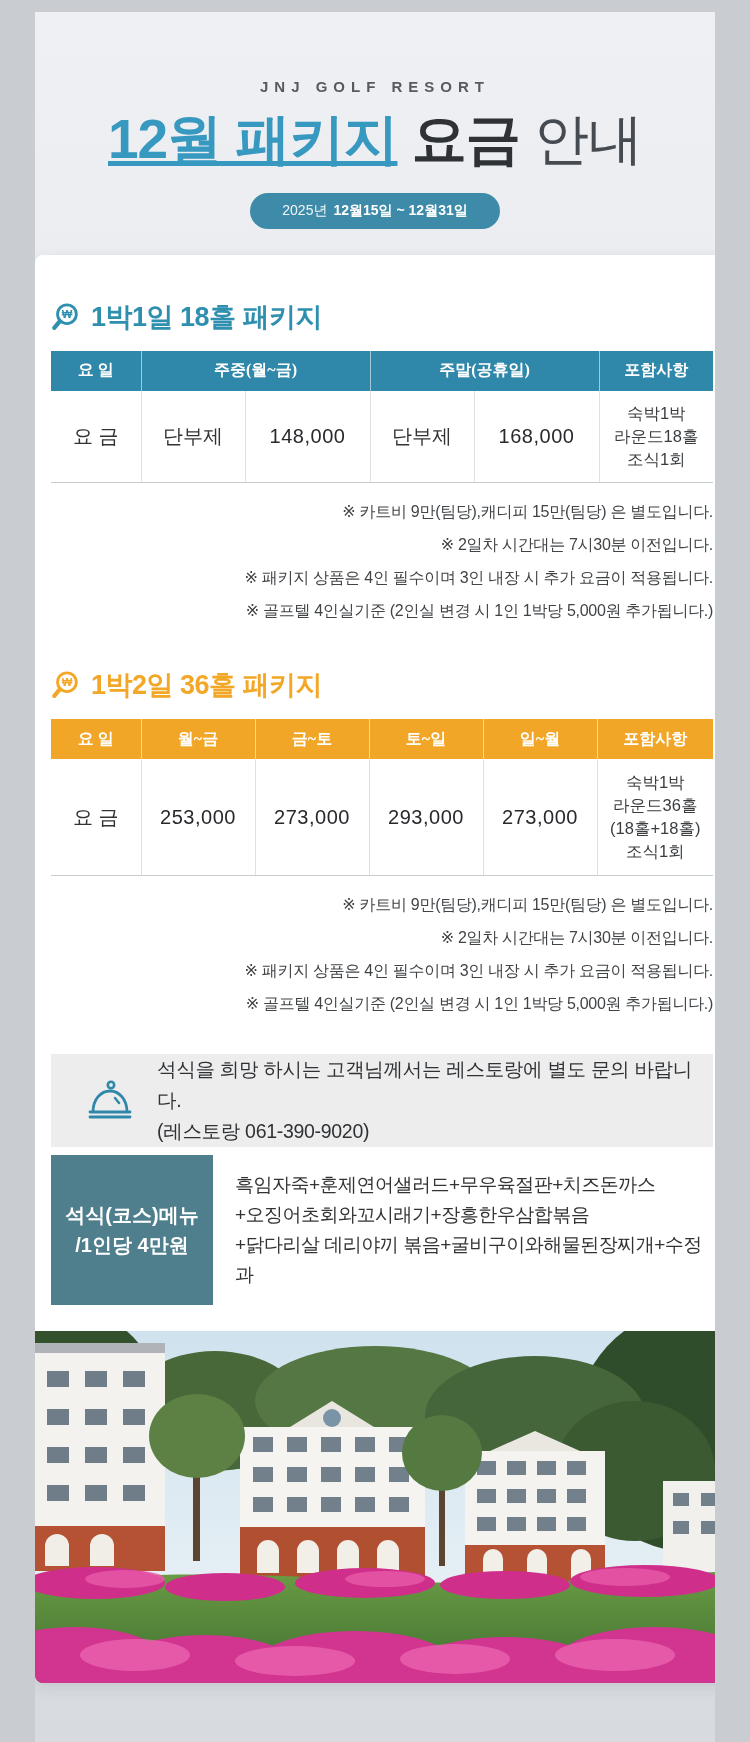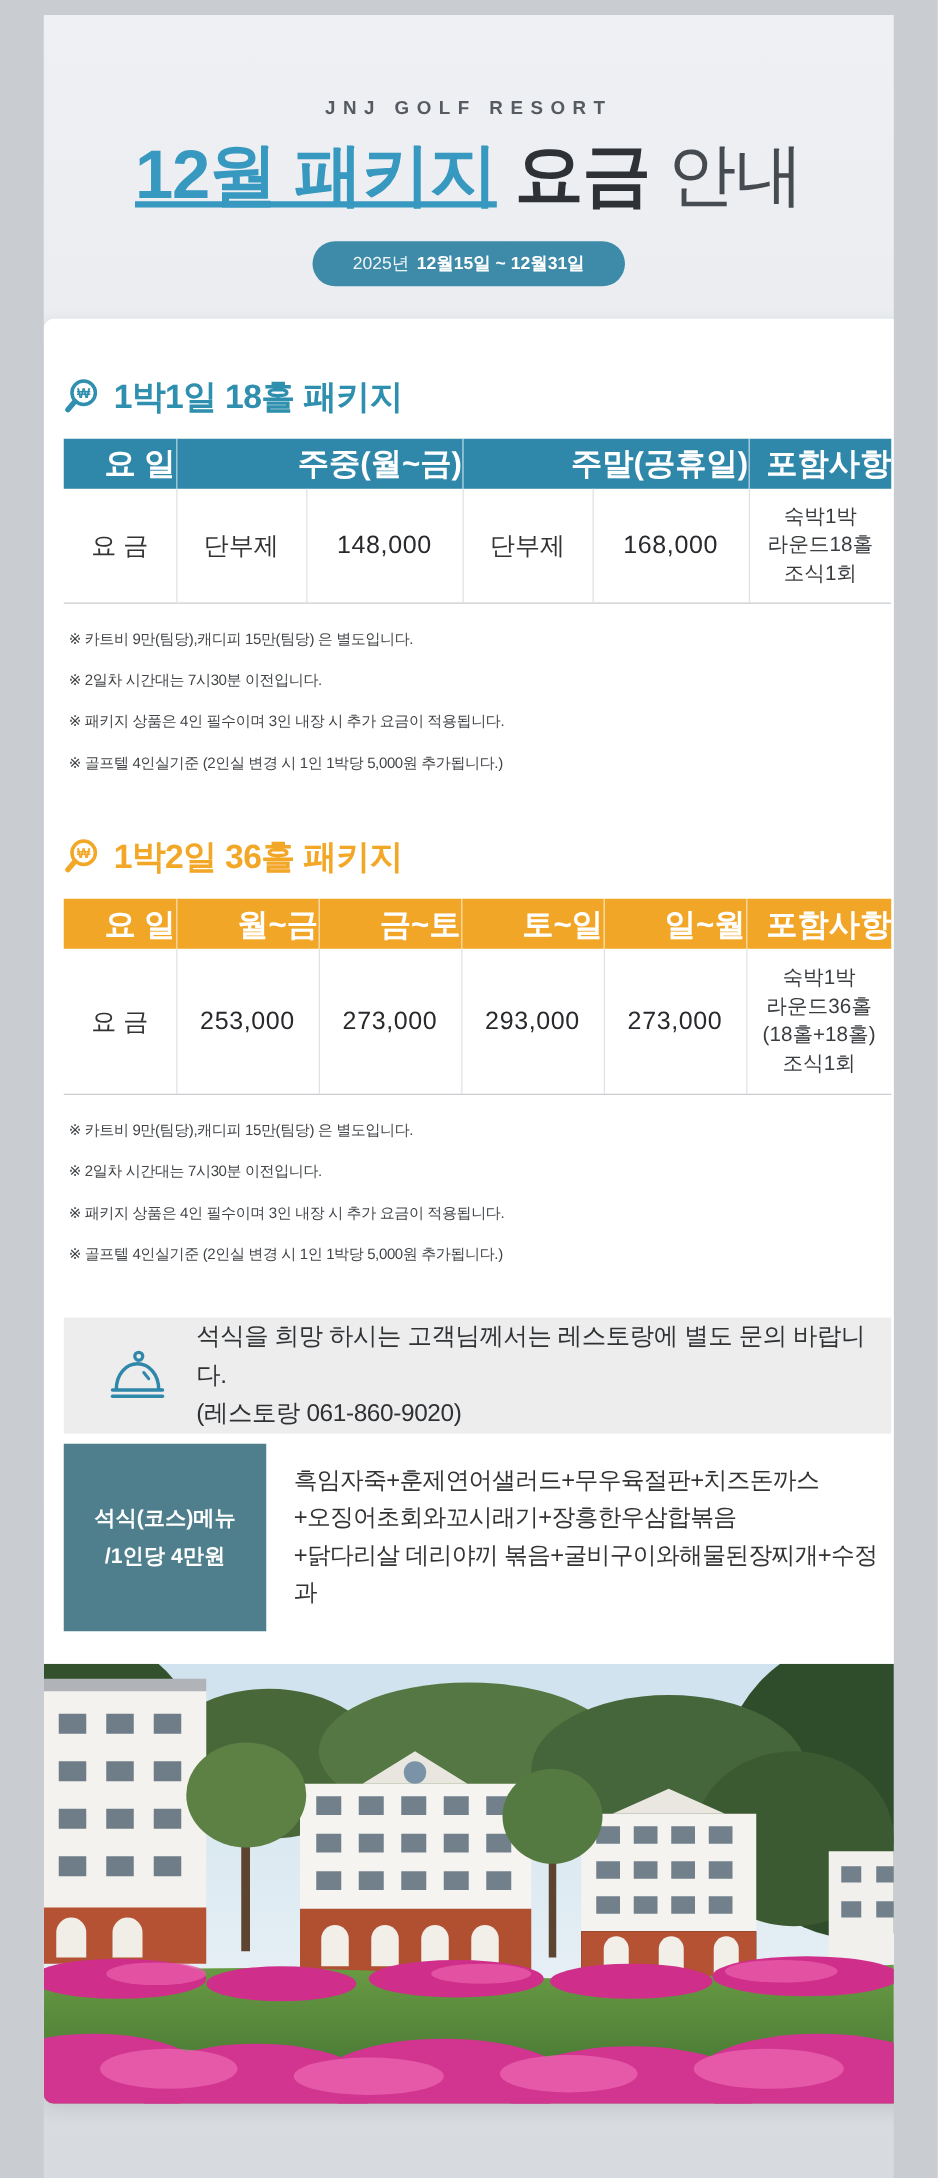--- a/index.html
+++ b/index.html
@@ -30,51 +30,52 @@
     padding:44px 16px 0;
   }
   .sec-head{ display:flex; align-items:center; gap:10px; }
   .sec-head .sh-txt{ font-size:27px; font-weight:800; letter-spacing:-0.5px; }
   .sec-head.teal .sh-txt{ color:#2f8fae; }
   .sec-head.orange .sh-txt{ color:#f3a727; }
   .won-glass{ width:30px; height:30px; flex:0 0 30px; }
   
   table{ border-collapse:collapse; width:662px; margin-top:16px; table-layout:fixed; }
   th{
-    height:40px; color:#fff; font-size:25px; font-weight:700; text-align:right;
+    height:40px; color:#fff; font-size:16px; font-weight:700; text-align:center;
     border-left:1px solid rgba(255,255,255,.55);
+    font-family:Liberation Serif, serif;
   }
   th:first-child{ border-left:none; }
   .tbl-teal th{ background:#2f87a9; }
   .tbl-orange th{ background:#f2a627; }
   td{
     text-align:center; vertical-align:middle; color:#333; font-size:20px;
     border-bottom:1px solid #c9ccd0; border-left:1px solid #dfe1e4;
   }
   td:first-child{ border-left:none; }
   .tbl-teal td{ height:92px; }
   .tbl-orange td{ height:116px; }
   .price{ font-size:20px; color:#27292c; letter-spacing:0.5px; }
   .includes{ font-size:16.5px; line-height:23px; color:#3a3d40; }
   
   .notes{ margin:12px 0 0 4px; }
-  .notes .note{ font-size:12px; color:#414447; line-height:33px; letter-spacing:-0.3px; }
+  .notes .note{ font-size:16px; color:#414447; line-height:33px; letter-spacing:-0.3px;text-align:right; }
   .gap-sec{ height:40px; }
   
   .notice{
     margin-top:34px; background:#ededee; display:flex; align-items:center;
     padding:0 20px; gap:8px;
   }
   .notice .cloche-wrap{ flex:0 0 78px; display:flex; justify-content:center; }
   .notice .n-text{ font-size:19.5px; color:#2f3235; line-height:31px; letter-spacing:-0.3px; }
   
   .menu{ margin-top:8px; display:flex; }
   .menu .m-label{
     flex:0 0 162px; background:#4f7e8c; color:#fff; display:flex; flex-direction:column;
-    justify-content:center; align-items:center; font-size:17px; font-weight:700;
+    justify-content:center; align-items:center; font-size:20px; font-weight:700;
     line-height:30px; padding:18px 6px;
   }
   .menu .m-items{ flex:1; padding:15px 0 15px 22px; font-size:19px; color:#333;
     line-height:30px; letter-spacing:-0.5px; display:flex; flex-direction:column; justify-content:center; }
   
   .photo{ margin:26px -16px 0; height:352px; border-radius:0 0 8px 8px; overflow:hidden; line-height:0; }
   .photo svg{ width:100%; height:100%; }
   .f-bottom{ position:absolute; left:0; bottom:0; width:100%; height:5px; background:#1d97d4; }
 </style>
 </head>
@@ -200,21 +201,21 @@
         <svg width="52" height="52" viewBox="0 0 52 52">
           <circle cx="27" cy="11" r="3.2" fill="none" stroke="#2f87a9" stroke-width="2.6"></circle>
           <path d="M9 38 C9 25 17 17 26 17 C35 17 43 25 43 38" fill="none" stroke="#2f87a9" stroke-width="2.8"></path>
           <line x1="6" y1="38" x2="46" y2="38" stroke="#2f87a9" stroke-width="2.8" stroke-linecap="round"></line>
           <line x1="6" y1="43" x2="46" y2="43" stroke="#2f87a9" stroke-width="2.8" stroke-linecap="round"></line>
           <line x1="31" y1="24" x2="35" y2="29" stroke="#2f87a9" stroke-width="2.4" stroke-linecap="round"></line>
         </svg>
       </div>
       <div>
         <div class="n-text">석식을 희망 하시는  고객님께서는 레스토랑에 별도 문의 바랍니다.</div>
-        <div class="n-text">(레스토랑  061-860-9020)</div>
+        <div class="n-text">(레스토랑  061-390-9020)</div>
       </div>
     </div>
 
     <div class="menu">
       <div class="m-label">
         <span>석식(코스)메뉴</span>
         <span>/1인당 4만원</span>
       </div>
       <div class="m-items">
         <div>흑임자죽+훈제연어샐러드+무우육절판+치즈돈까스</div>

